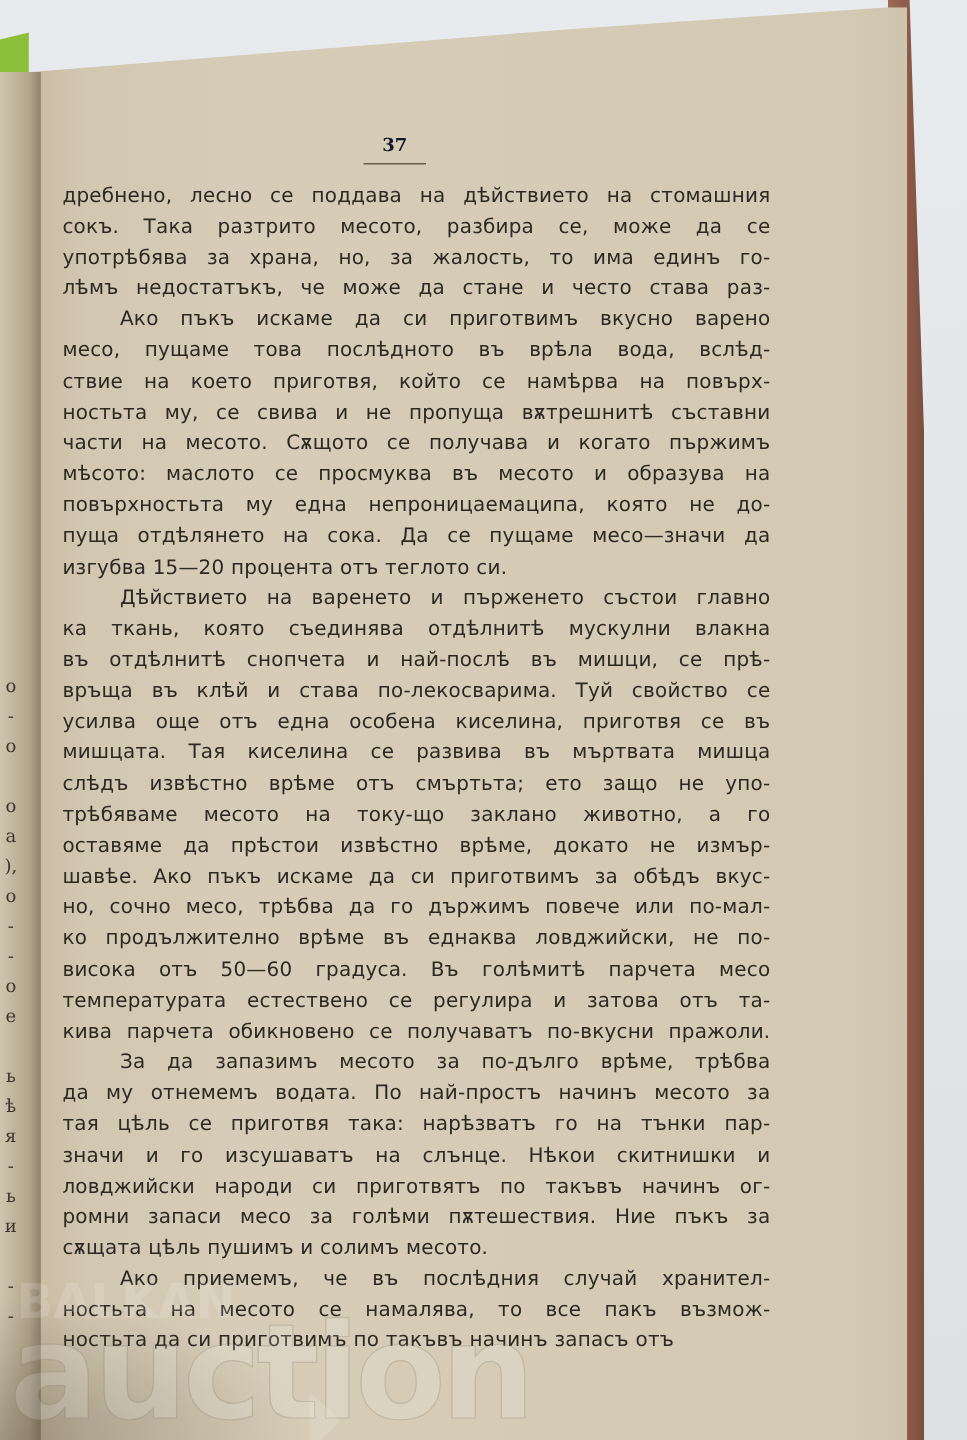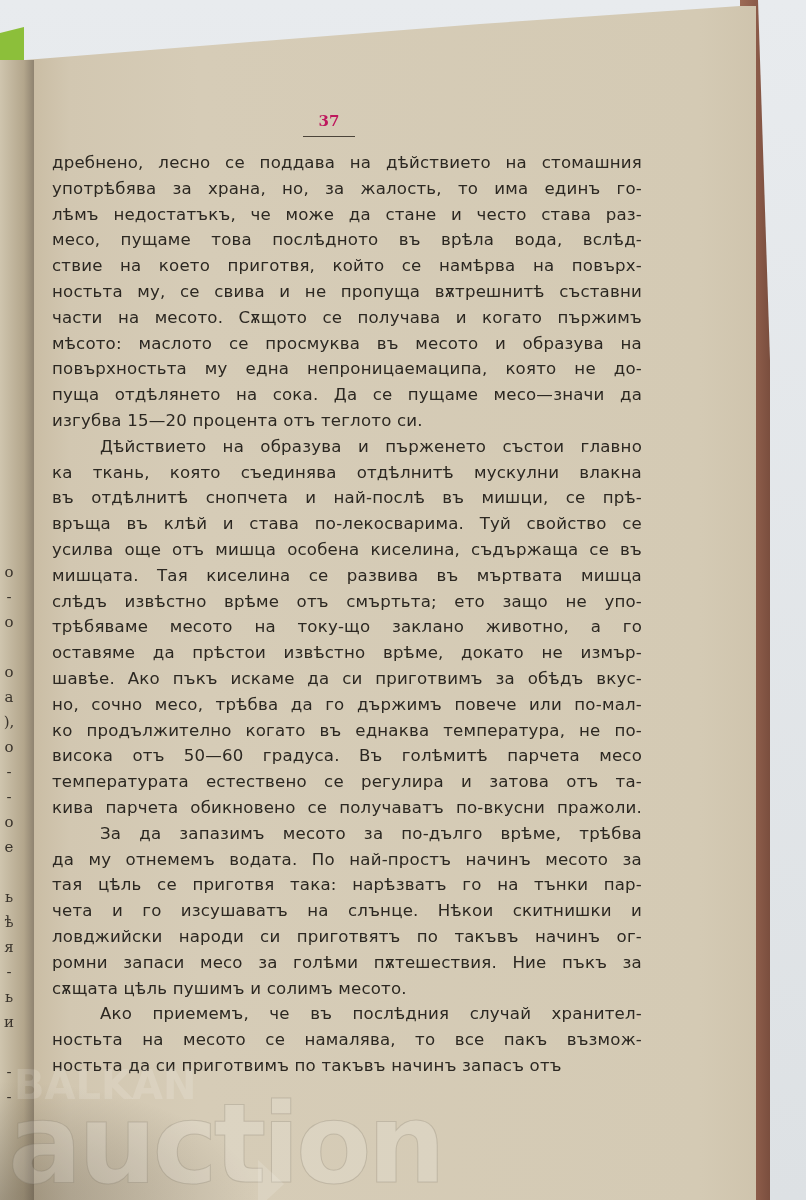--- a/index.html
+++ b/index.html
@@ -31,21 +31,21 @@
     background: linear-gradient(90deg, #cfc5ae 0%, #b3a68c 70%, #8f8370 100%);
   }
   .left-margin-chars {
     position: absolute; left: 0; top: 560px; width: 18px;
     font-family: "DejaVu Serif", serif; font-size: 15px; line-height: 25px;
     color: #3a342c; text-align: center;
   }
   .left-margin-chars span { display: block; height: 25px; }
   .page-number {
     position: absolute; left: 300px; top: 112px; width: 58px; text-align: center;
-    font-family: "DejaVu Serif", serif; font-weight: bold; font-size: 15px; color: #be185d;
+    font-family: "DejaVu Serif", serif; font-weight: bold; font-size: 15px; color: #0f172a;
   }
   .page-rule {
     position: absolute; left: 303px; top: 136px; width: 52px; height: 1px; background: #4b443a;
   }
   .text-block {
     position: absolute; left: 52px; top: 150px; width: 590px;
     color: #2c2822;
     font-family: "DejaVu Sans", sans-serif;
     font-size: 16.6px;
     letter-spacing: 0.2px;
@@ -109,49 +109,51 @@
     <span></span>
     <span>-</span>
     <span>-</span>
   </div>
 
 <div class="page-number">37</div>
 <div class="page-rule"></div>
 
 <div class="text-block" id="text-block">
     <span class="line">дребнено, лесно се поддава на дѣйствието на стомашния</span>
+    <span class="line">сокъ. Така разтрито месото, разбира се, може да се</span>
     <span class="line">употрѣбява за храна, но, за жалость, то има единъ го-</span>
     <span class="line">лѣмъ недостатъкъ, че може да стане и често става раз-</span>
+    <span class="line indent">Ако пъкъ искаме да си приготвимъ вкусно варено</span>
     <span class="line">месо, пущаме това послѣдното въ врѣла вода, вслѣд-</span>
     <span class="line">ствие на което приготвя, който се намѣрва на повърх-</span>
     <span class="line">ностьта му, се свива и не пропуща вѫтрешнитѣ съставни</span>
     <span class="line">части на месото. Сѫщото се получава и когато пържимъ</span>
     <span class="line">мѣсото: маслото се просмуква въ месото и образува на</span>
     <span class="line">повърхностьта му една непроницаемаципа, която не до-</span>
     <span class="line">пуща отдѣлянето на сока. Да се пущаме месо—значи да</span>
     <span class="line last">изгубва 15—20 процента отъ теглото си.</span>
-    <span class="line indent">Дѣйствието на образува и пърженето състои главно</span>
+    <span class="line indent">Дѣйствието на варенето и пърженето състои главно</span>
     <span class="line">ка ткань, която съединява отдѣлнитѣ мускулни влакна</span>
     <span class="line">въ отдѣлнитѣ снопчета и най-послѣ въ мишци, се прѣ-</span>
     <span class="line">връща въ клѣй и става по-лекосваримa. Туй свойство се</span>
-    <span class="line">усилва още отъ мишца особена киселина, съдържаща се въ</span>
+    <span class="line">усилва още отъ една особена киселина, приготвя се въ</span>
     <span class="line">мишцата. Тая киселина се развива въ мъртвата мишца</span>
     <span class="line">слѣдъ извѣстно врѣме отъ смъртьта; ето защо не упо-</span>
     <span class="line">трѣбяваме месото на току-що заклано животно, а го</span>
     <span class="line">оставяме да прѣстои извѣстно врѣме, докато не измър-</span>
     <span class="line">шавѣе. Ако пъкъ искаме да си приготвимъ за обѣдъ вкус-</span>
     <span class="line">но, сочно месо, трѣбва да го държимъ повече или по-мал-</span>
-    <span class="line">ко продължително когато въ еднаква температура, не по-</span>
+    <span class="line">ко продължително врѣме въ еднаква ловджийски, не по-</span>
     <span class="line">висока отъ 50—60 градуса. Въ голѣмитѣ парчета месо</span>
     <span class="line">температурата естествено се регулира и затова отъ та-</span>
     <span class="line">кива парчета обикновено се получаватъ по-вкусни пражоли.</span>
     <span class="line indent">За да запазимъ месото за по-дълго врѣме, трѣбва</span>
     <span class="line">да му отнемемъ водата. По най-простъ начинъ месото за</span>
     <span class="line">тая цѣль се приготвя така: нарѣзватъ го на тънки пар-</span>
-    <span class="line">чета и го изсушаватъ на слънце. Нѣкои скитнишки и</span>
+    <span class="line">значи и го изсушаватъ на слънце. Нѣкои скитнишки и</span>
     <span class="line">ловджийски народи си приготвятъ по такъвъ начинъ ог-</span>
     <span class="line">ромни запаси месо за голѣми пѫтешествия. Ние пъкъ за</span>
     <span class="line last">сѫщата цѣль пушимъ и солимъ месото.</span>
     <span class="line indent">Ако приемемъ, че въ послѣдния случай хранител-</span>
     <span class="line">ностьта на месото се намалява, то все пакъ възмож-</span>
     <span class="line last">ностьта да си приготвимъ по такъвъ начинъ запасъ отъ</span>
   </div>
 
 <div class="shadow-bottom-left"></div>
 <div class="watermark-small">BALKAN</div>

